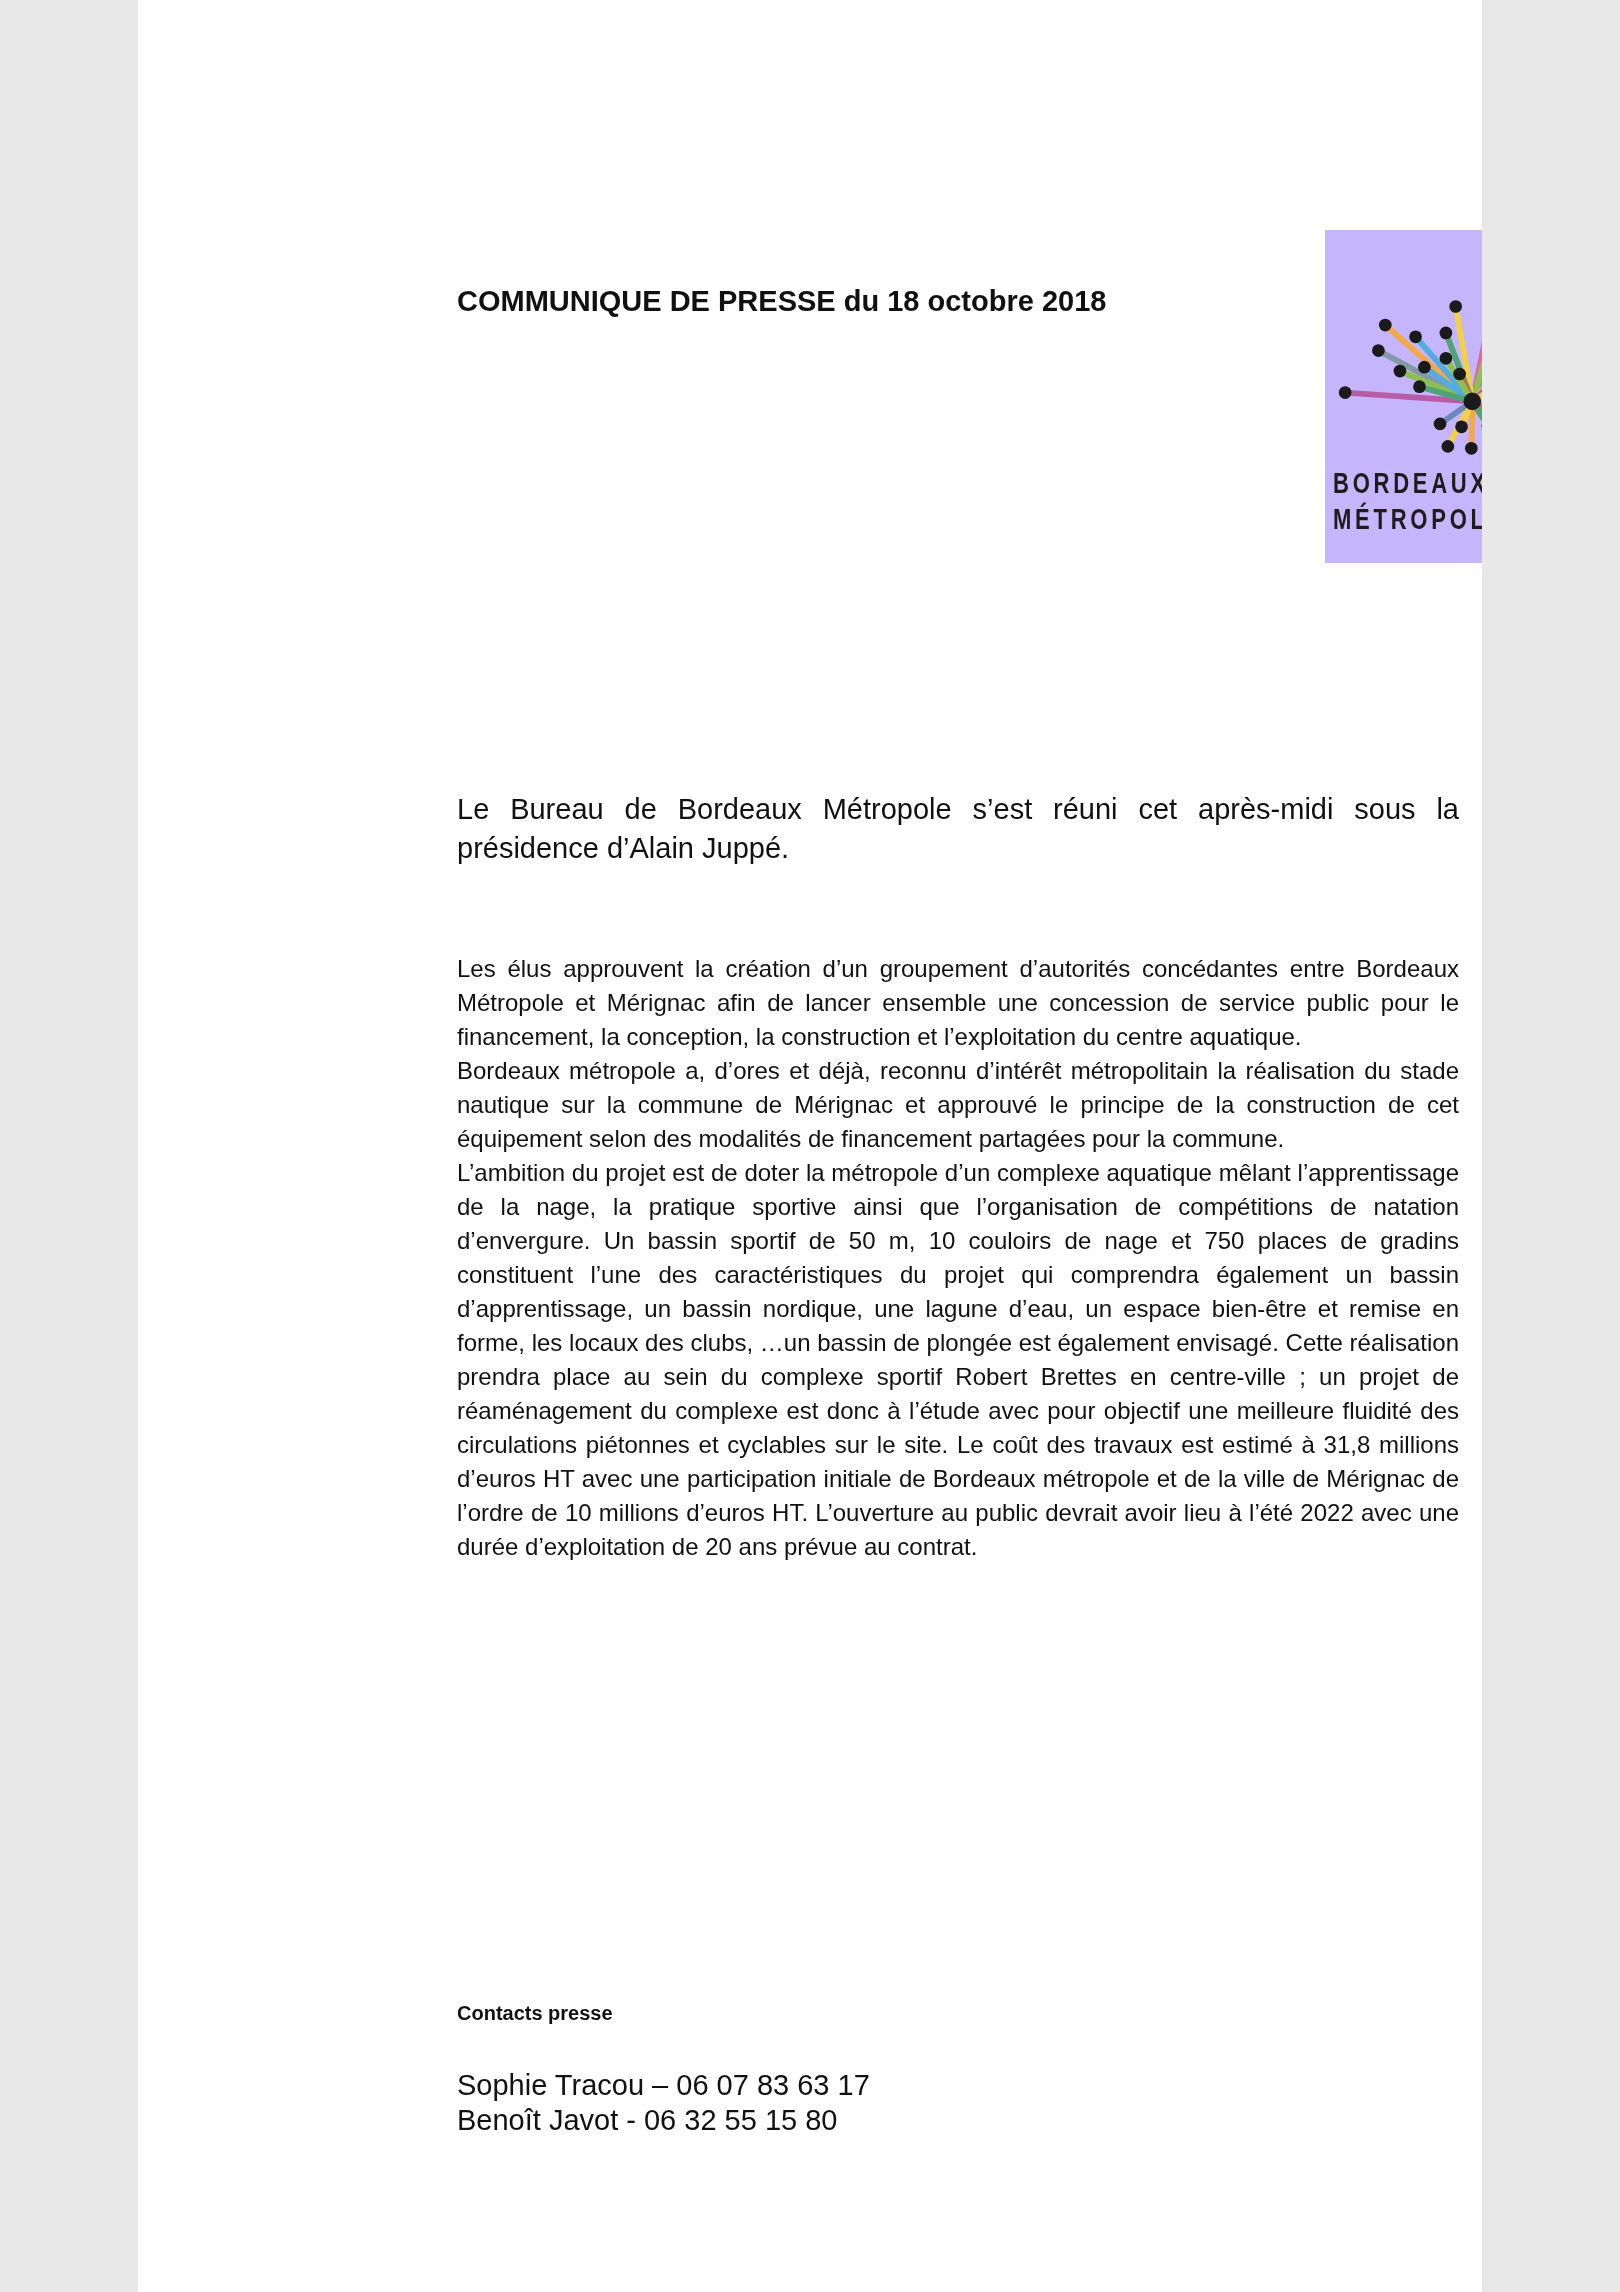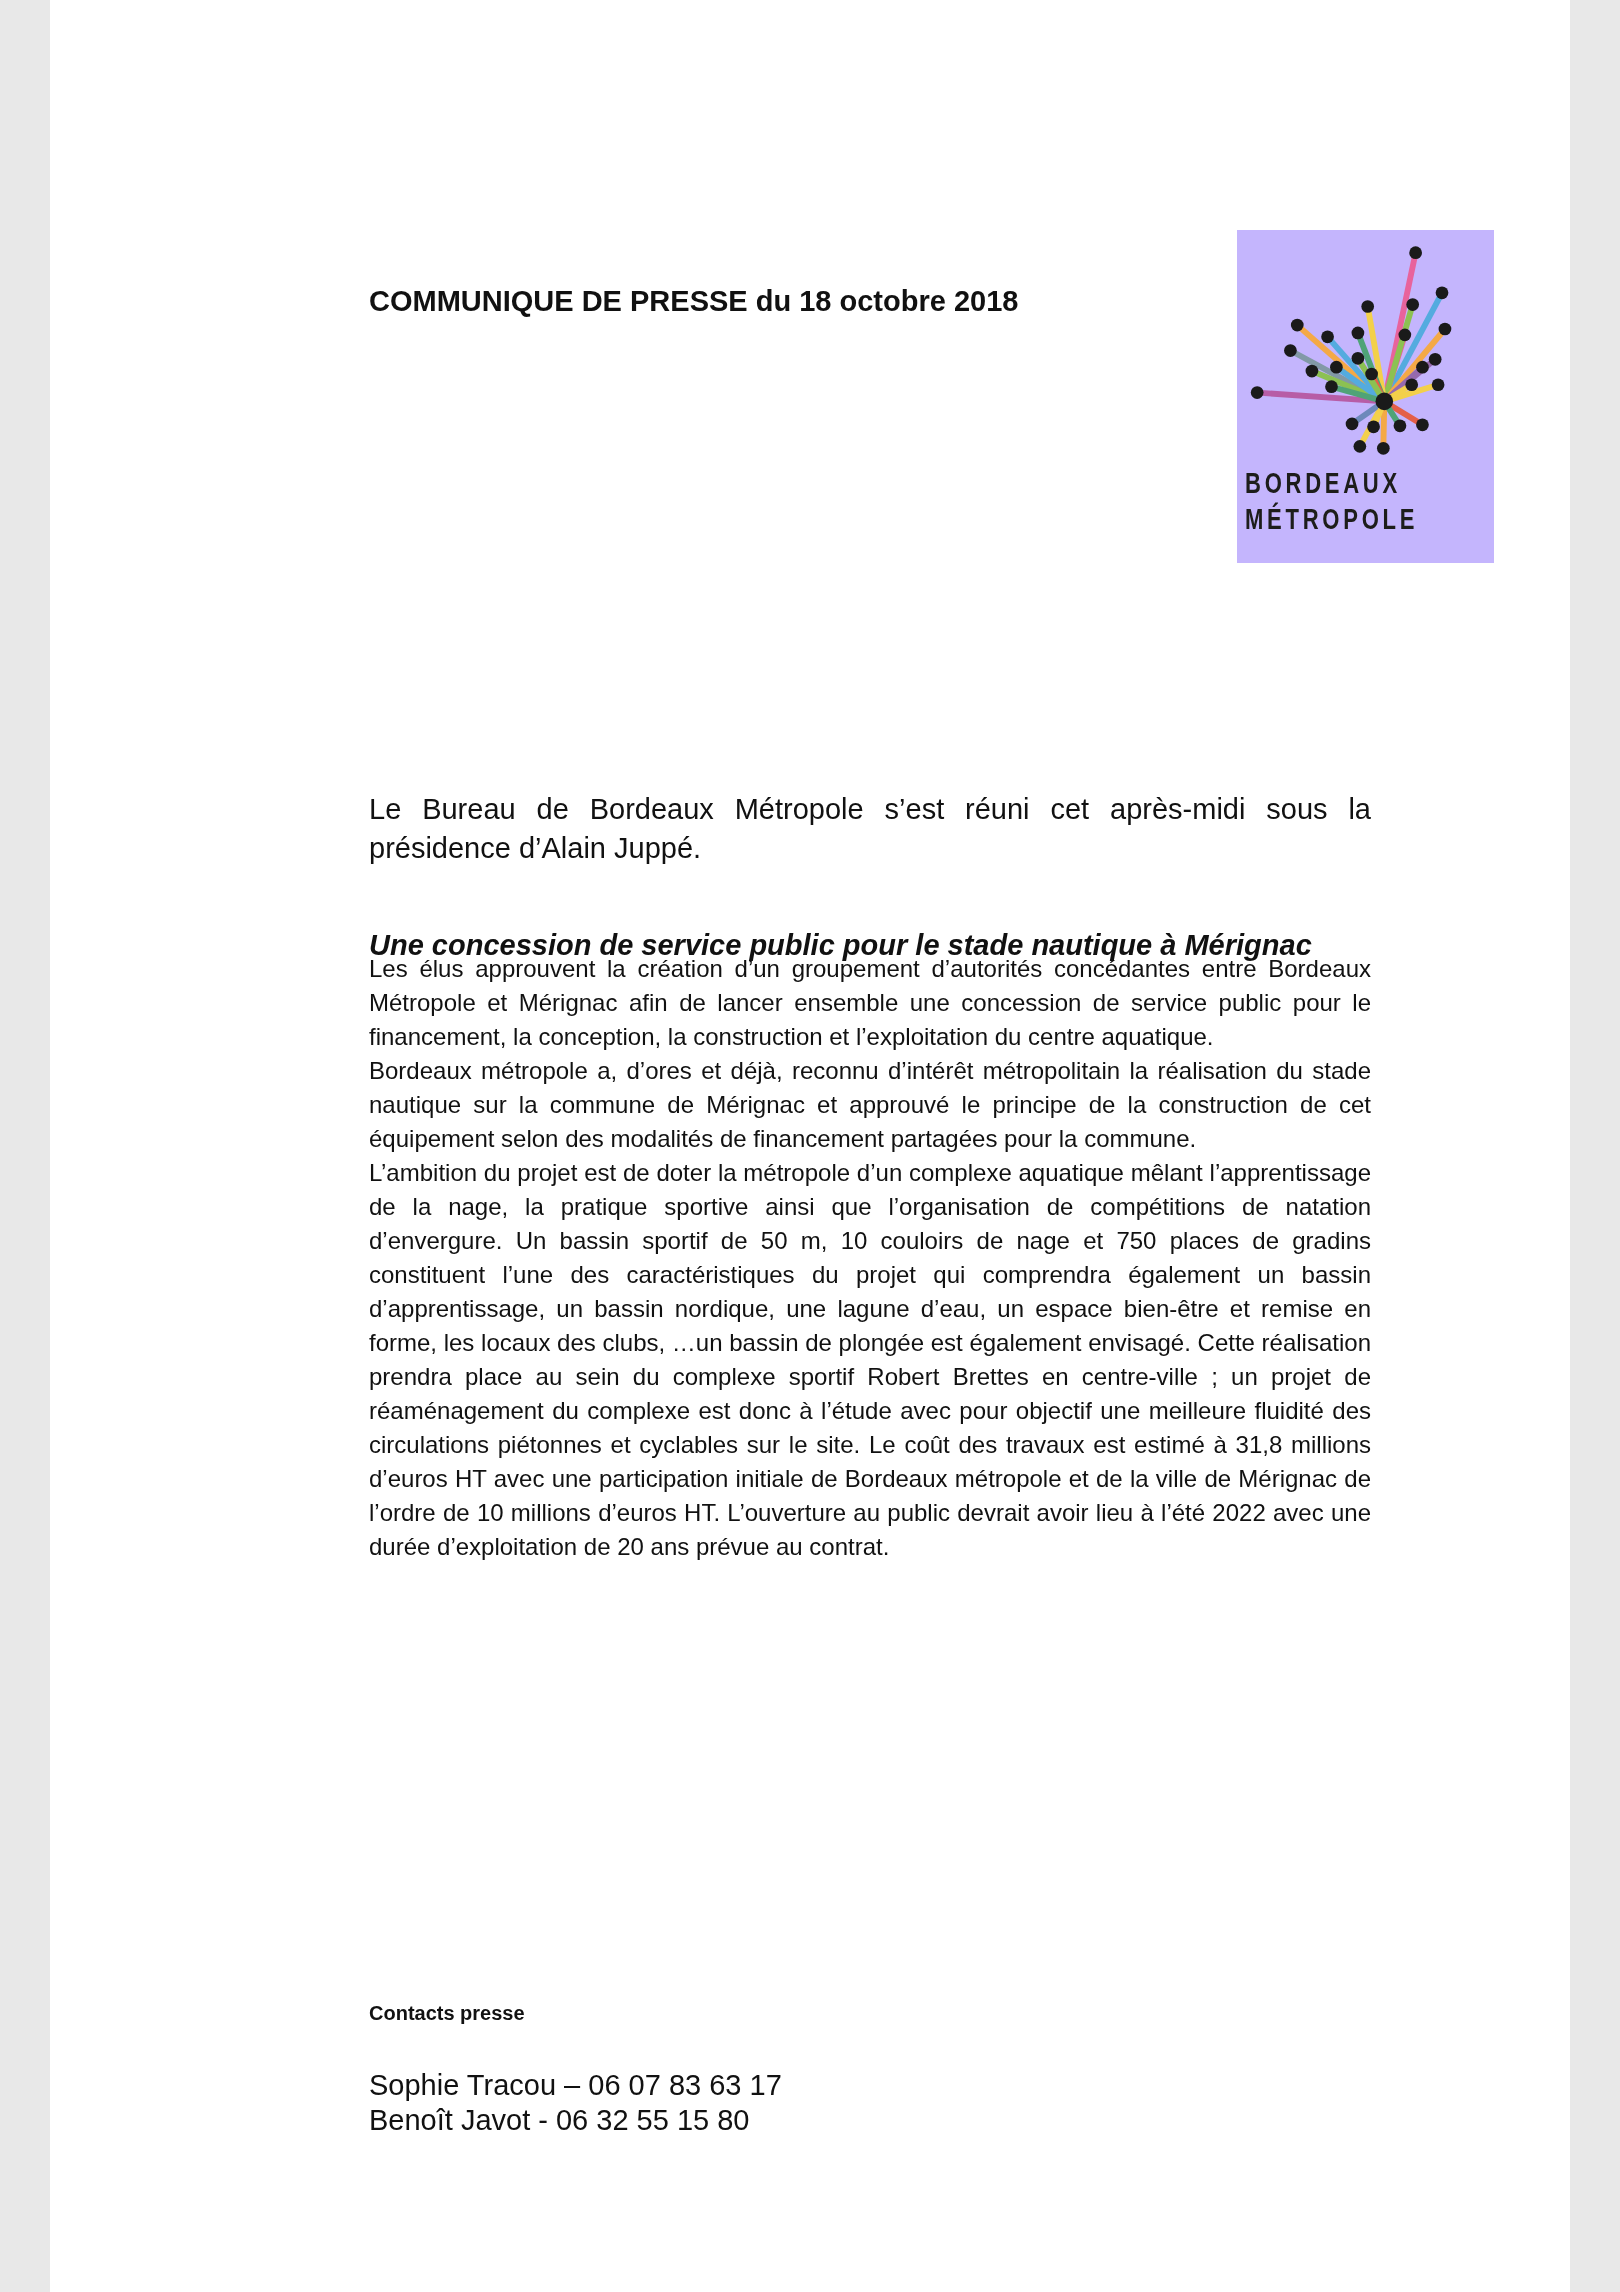--- a/index.html
+++ b/index.html
@@ -1,18 +1,18 @@
 <!DOCTYPE html>
 <html lang="fr"><head>
 <meta charset="utf-8">
 <style>
   html, body { margin: 0; padding: 0; background: #e8e8e8; }
   .page {
     position: relative;
-    width: 1520px;
+    width: 1344px;
     height: 2293px;
     background: #ffffff;
     font-family: "Liberation Sans", sans-serif;
     color: #111111;
     overflow: hidden;
     margin: 0 auto;
   }
   .doc-title {
     position: absolute;
     left: 319px; top: 285px;
@@ -144,21 +144,20 @@
         <circle cx="131" cy="137" r="6.5" fill="#1a1a1a"></circle>
         <circle cx="117" cy="121" r="6.5" fill="#1a1a1a"></circle>
         <circle cx="144" cy="165" r="9" fill="#1a1a1a"></circle>
       </svg>
     <div class="logo-text" style="color: rgb(29, 29, 27);">BORDEAUX</div>
     <div class="logo-text" style="color: rgb(29, 29, 27);">MÉTROPOLE</div>
   </div>
 
   <p class="intro">Le Bureau de Bordeaux Métropole s’est réuni cet après-midi sous la présidence d’Alain Juppé.</p>
 
-  <h2 class="section-heading">Une concession de service public pour le stade nautique à Mérignac</h2>
 
   <div class="body-block">
     <p>Les élus approuvent la création d’un groupement d’autorités concédantes entre Bordeaux Métropole et Mérignac afin de lancer ensemble une concession de service public pour le financement, la conception, la construction et l’exploitation du centre aquatique.</p>
     <p>Bordeaux métropole a, d’ores et déjà, reconnu d’intérêt métropolitain la réalisation du stade nautique sur la commune de Mérignac et approuvé le principe de la construction de cet équipement selon des modalités de financement partagées pour la commune.</p>
     <p>L’ambition du projet est de doter la métropole d’un complexe aquatique mêlant l’apprentissage de la nage, la pratique sportive ainsi que l’organisation de compétitions de natation d’envergure. Un bassin sportif de 50 m, 10 couloirs de nage et 750 places de gradins constituent l’une des caractéristiques du projet qui comprendra également un bassin d’apprentissage, un bassin nordique, une lagune d’eau, un espace bien-être et remise en forme, les locaux des clubs, …un bassin de plongée est également envisagé. Cette réalisation prendra place au sein du complexe sportif Robert Brettes en centre-ville ; un projet de réaménagement du complexe est donc à l’étude avec pour objectif une meilleure fluidité des circulations piétonnes et cyclables sur le site. Le coût des travaux est estimé à 31,8 millions d’euros HT avec une participation initiale de Bordeaux métropole et de la ville de Mérignac de l’ordre de 10 millions d’euros HT. L’ouverture au public devrait avoir lieu à l’été 2022 avec une durée d’exploitation de 20 ans prévue au contrat.</p>
   </div>
 
   <h3 class="contacts-heading">Contacts presse</h3>
 
   <div class="contact-lines">

